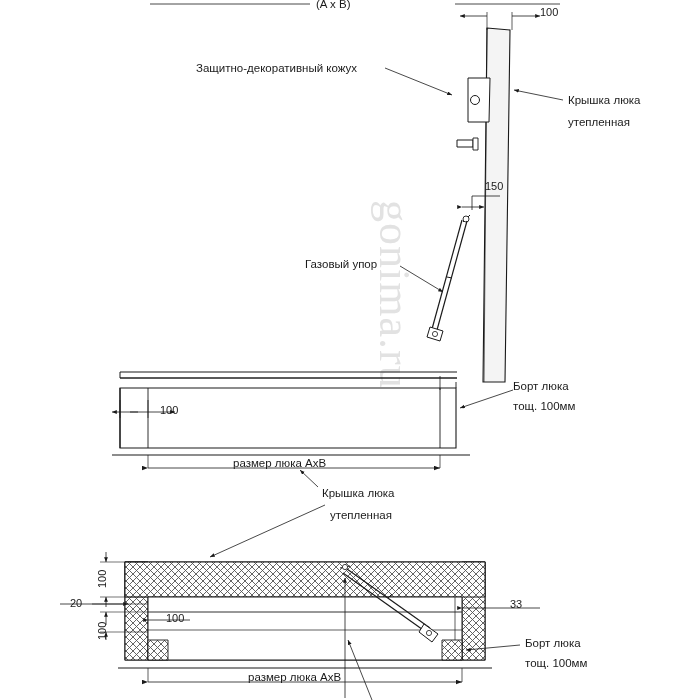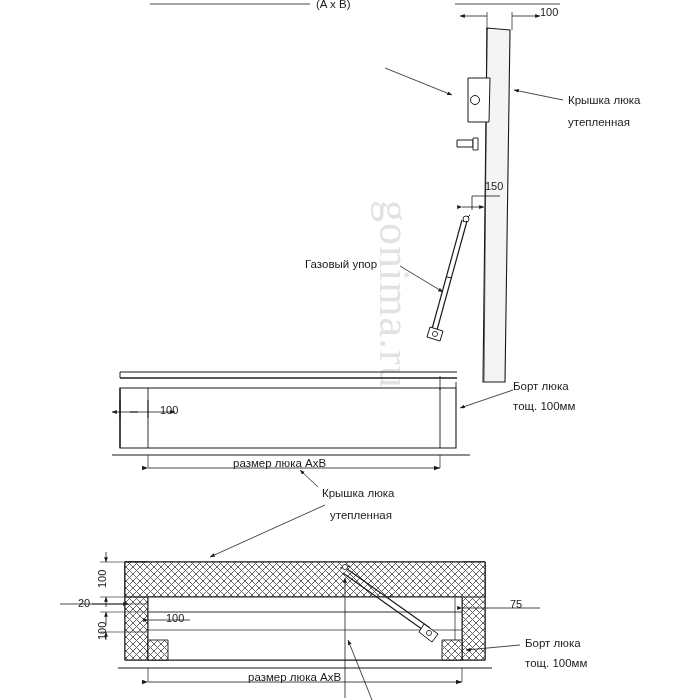--- a/index.html
+++ b/index.html
@@ -215,42 +215,43 @@
 
       <path d="M372,700 L348,640" stroke-width="0.8" marker-end="url(#arrS)"></path>
       <path d="M345,698 L345,578" stroke-width="0.8" marker-end="url(#arrS)"></path>
     </g>
   </svg>
 
   <div class="top-title" style="left:316px; top:-2px;">(A x B)</div>
 
   <div class="dim" style="left:540px; top:6px;">100</div>
 
+  <div class="lbl" style="left:196px; top:62px;">Защитно-декоративный кожух</div>
 
   <div class="lbl" style="left:568px; top:94px;">Крышка люка</div>
   <div class="lbl" style="left:568px; top:116px;">утепленная</div>
 
   <div class="dim" style="left:485px; top:180px;">150</div>
 
   <div class="lbl" style="left:305px; top:258px;">Газовый упор</div>
 
   <div class="lbl" style="left:513px; top:380px;">Борт люка</div>
   <div class="lbl" style="left:513px; top:400px;">тощ. 100мм</div>
 
   <div class="dim" style="left:160px; top:404px;">100</div>
 
   <div class="lbl" style="left:233px; top:457px;">размер люка АхВ</div>
 
   <div class="lbl" style="left:322px; top:487px;">Крышка люка</div>
   <div class="lbl" style="left:330px; top:509px;">утепленная</div>
 
   <div class="dim-v" style="left:96px; top:588px;">100</div>
-  <div class="dim" style="left:70px; top:597px;margin-left:8px;">20</div>
+  <div class="dim" style="left:70px; top:597px;">20</div>
   <div class="dim-v" style="left:96px; top:640px;">100</div>
   <div class="dim" style="left:166px; top:612px;">100</div>
-  <div class="dim" style="left:510px; top:598px;">75</div>
+  <div class="dim" style="left:510px; top:598px;">33</div>
 
   <div class="lbl" style="left:525px; top:637px;">Борт люка</div>
   <div class="lbl" style="left:525px; top:657px;">тощ. 100мм</div>
 
   <div class="lbl" style="left:248px; top:671px;">размер люка АхВ</div>
 
 </div>
 
 </body></html>

